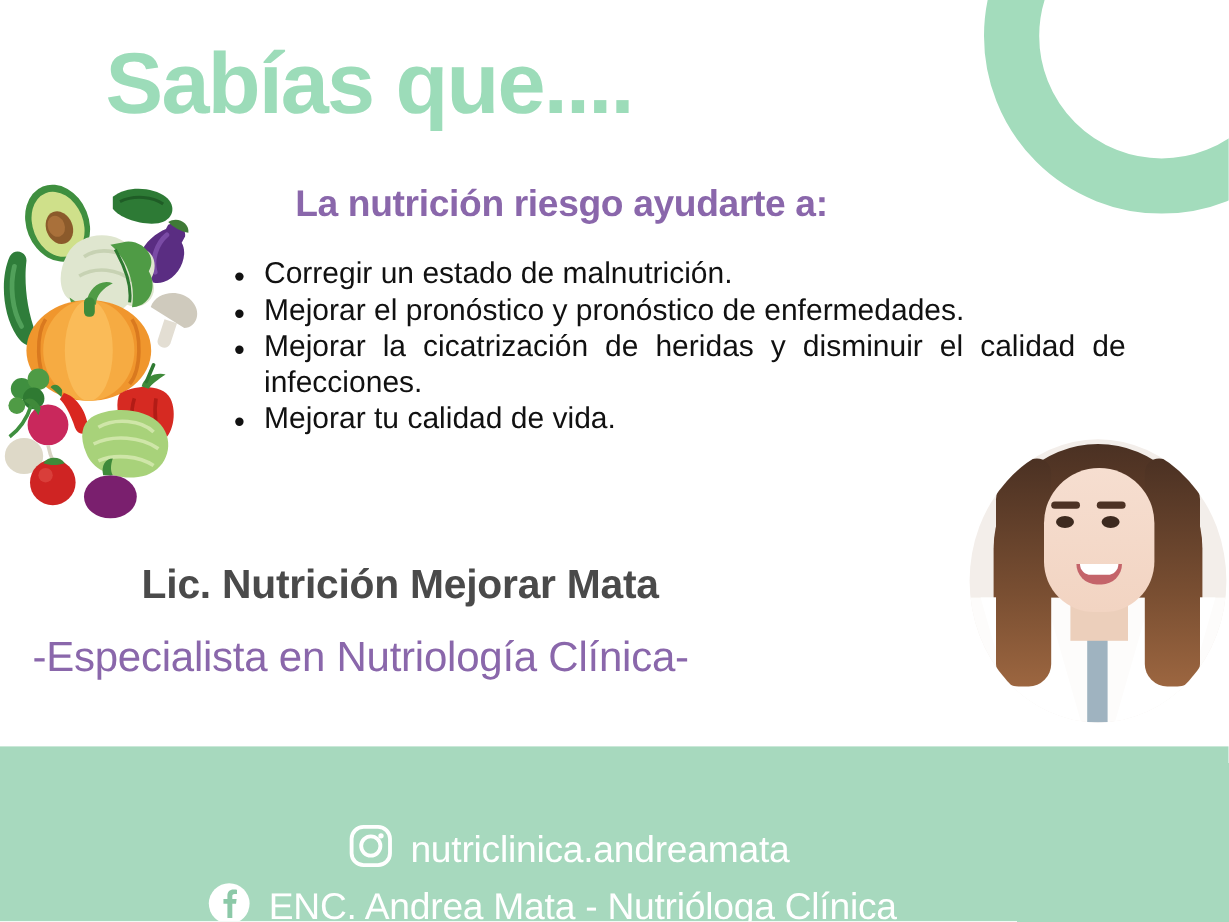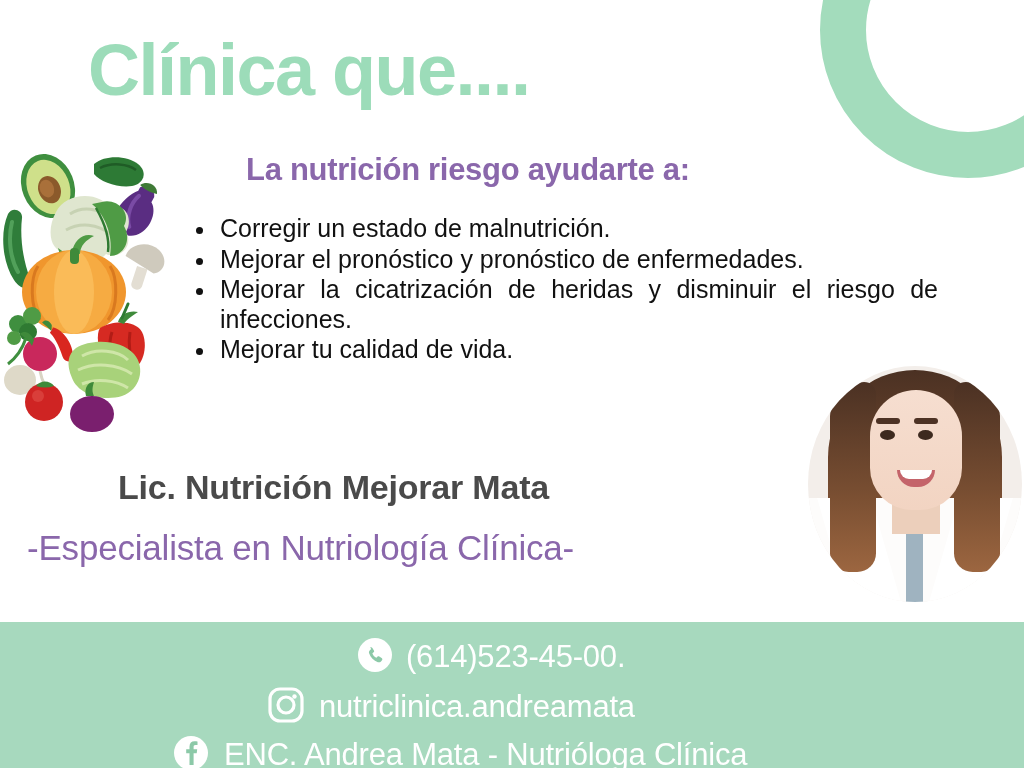--- a/index.html
+++ b/index.html
@@ -249,21 +249,21 @@
     display: flex;
     align-items: center;
     color: #ffffff;
     white-space: nowrap;
   }
   .contact-row .label {
     font-size: 31px;
     letter-spacing: -0.2px;
   }
   .row-phone { left: 358px; top: 16px; }
-  .row-instagram { left: 267px; top: 64px; }
+  .row-instagram { left: 290px; top: 64px; }
   .row-facebook { left: 172px; top: 112px; }
   .contact-row .ic {
     display: inline-block;
     margin-right: 14px;
     flex: 0 0 auto;
   }
 </style>
 </head>
 <body>
 
@@ -359,28 +359,28 @@
         <path d="M40 234 C44 228 54 228 58 234 C52 236 46 236 40 234 Z" fill="#3f8a3a"></path>
       </g>
 
       <g>
         <ellipse cx="96" cy="262" rx="22" ry="18" fill="#7a1f6e"></ellipse>
         <path d="M90 244 C88 236 92 230 98 230 C96 236 96 240 98 244 Z" fill="#3f8a3a"></path>
       </g>
     </svg>
   </div>
 
-  <div class="title">Clínica que....</div>
+  <div class="title">Sabías que....</div>
 
   <div class="subtitle">La nutrición riesgo ayudarte a:</div>
 
   <ul class="bullets">
     <li class="nowrap-last">Corregir un estado de malnutrición.</li>
     <li>Mejorar el pronóstico y pronóstico de enfermedades.</li>
-    <li>Mejorar la cicatrización de heridas y disminuir el riesgo de infecciones.</li>
+    <li>Mejorar la cicatrización de heridas y disminuir el calidad de infecciones.</li>
     <li class="strong">Mejorar tu calidad de vida.</li>
   </ul>
 
   <div class="name-line">Lic. Nutrición Mejorar Mata</div>
   <div class="specialty-line">-Especialista en Nutriología Clínica-</div>
 
   <div class="portrait">
     <div class="hair"></div>
     <div class="coat"></div>
     <div class="lanyard"></div>
@@ -390,29 +390,20 @@
     <div class="face"></div>
     <div class="brow l"></div>
     <div class="brow r"></div>
     <div class="eye l"></div>
     <div class="eye r"></div>
     <div class="mouth"></div>
   </div>
 
   <div class="footer">
 
-    <div class="contact-row row-phone">
-      <span class="ic">
-        <svg width="34" height="34" viewBox="0 0 34 34" xmlns="http://www.w3.org/2000/svg">
-          <circle cx="17" cy="17" r="17" fill="#ffffff"></circle>
-          <path d="M12.2 9.6c.8-.5 1.7-.3 2.2.5l1.5 2.3c.4.6.3 1.4-.3 1.9l-.9.7c-.2.2-.3.5-.2.8.5 1.4 1.9 3 3.3 3.8.3.2.6.1.8-.1l.8-.8c.5-.5 1.3-.6 1.9-.2l2.3 1.5c.8.5 1 1.5.4 2.2l-1 1.2c-.8.9-2 1.2-3.1.8-4.1-1.5-7.4-4.8-8.8-8.9-.4-1.1-.1-2.3.8-3.1l1.3-1.1z" fill="#8CC9A8"></path>
-        </svg>
-      </span>
-      <span class="label">(614)523-45-00.</span>
-    </div>
 
     <div class="contact-row row-instagram">
       <span class="ic">
         <svg width="38" height="38" viewBox="0 0 38 38" xmlns="http://www.w3.org/2000/svg">
           <rect x="3" y="3" width="32" height="32" rx="10" ry="10" fill="none" stroke="#ffffff" stroke-width="3.2"></rect>
           <circle cx="19" cy="19" r="8" fill="none" stroke="#ffffff" stroke-width="3.2"></circle>
           <circle cx="27.5" cy="10.5" r="2.2" fill="#ffffff"></circle>
         </svg>
       </span>
       <span class="label">nutriclinica.andreamata</span>

